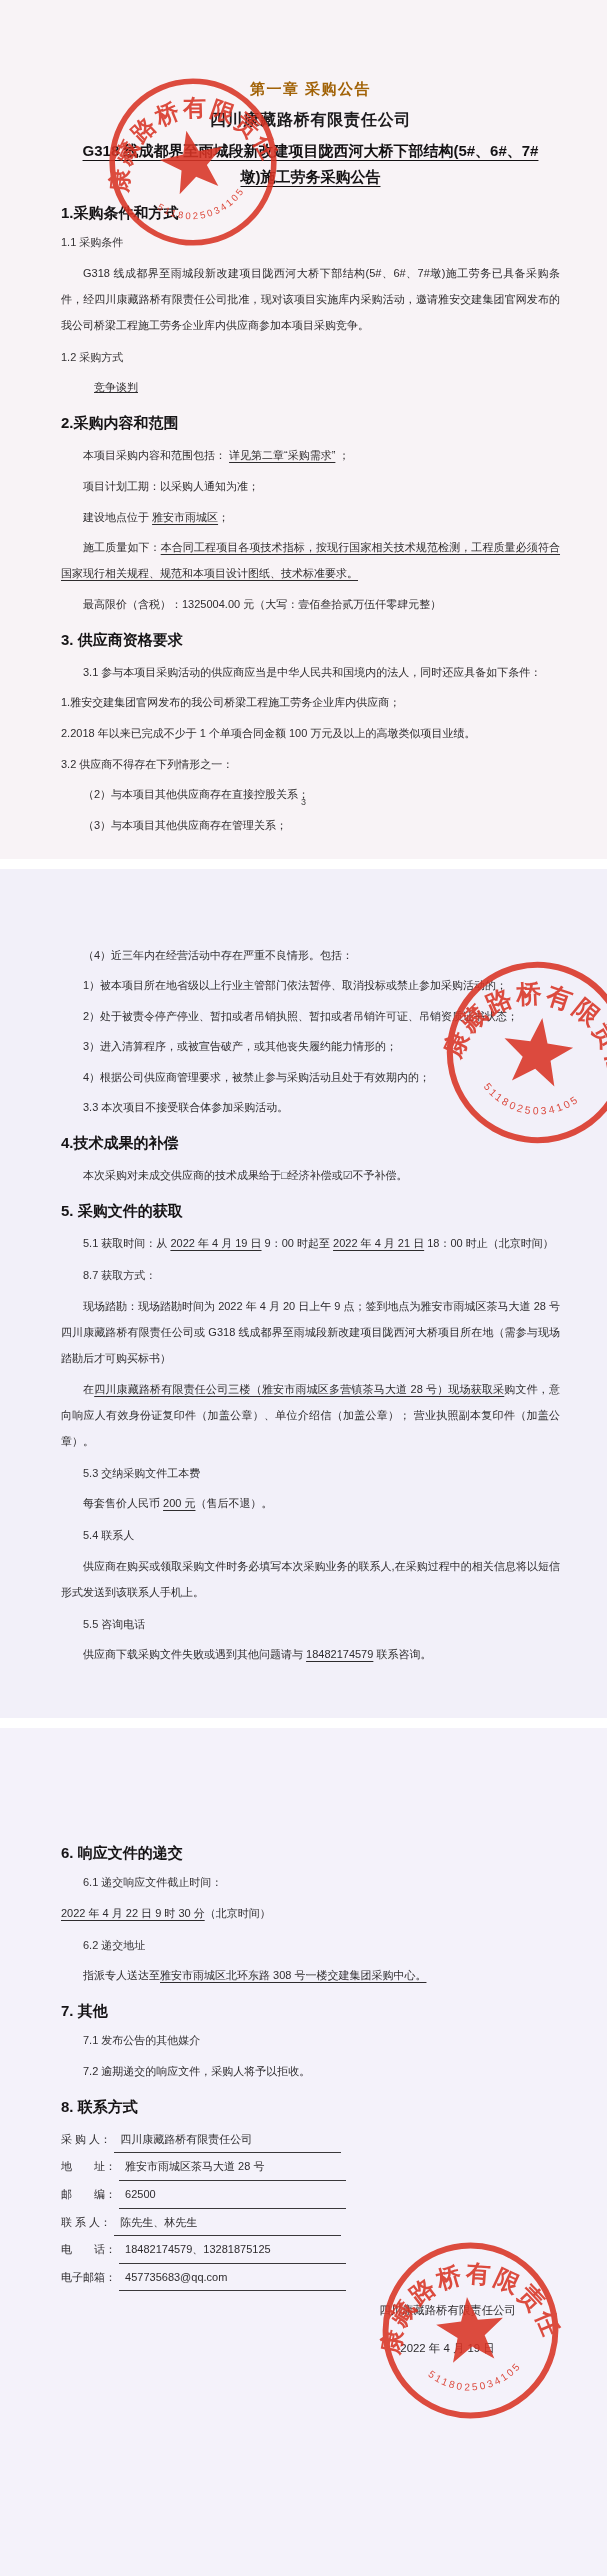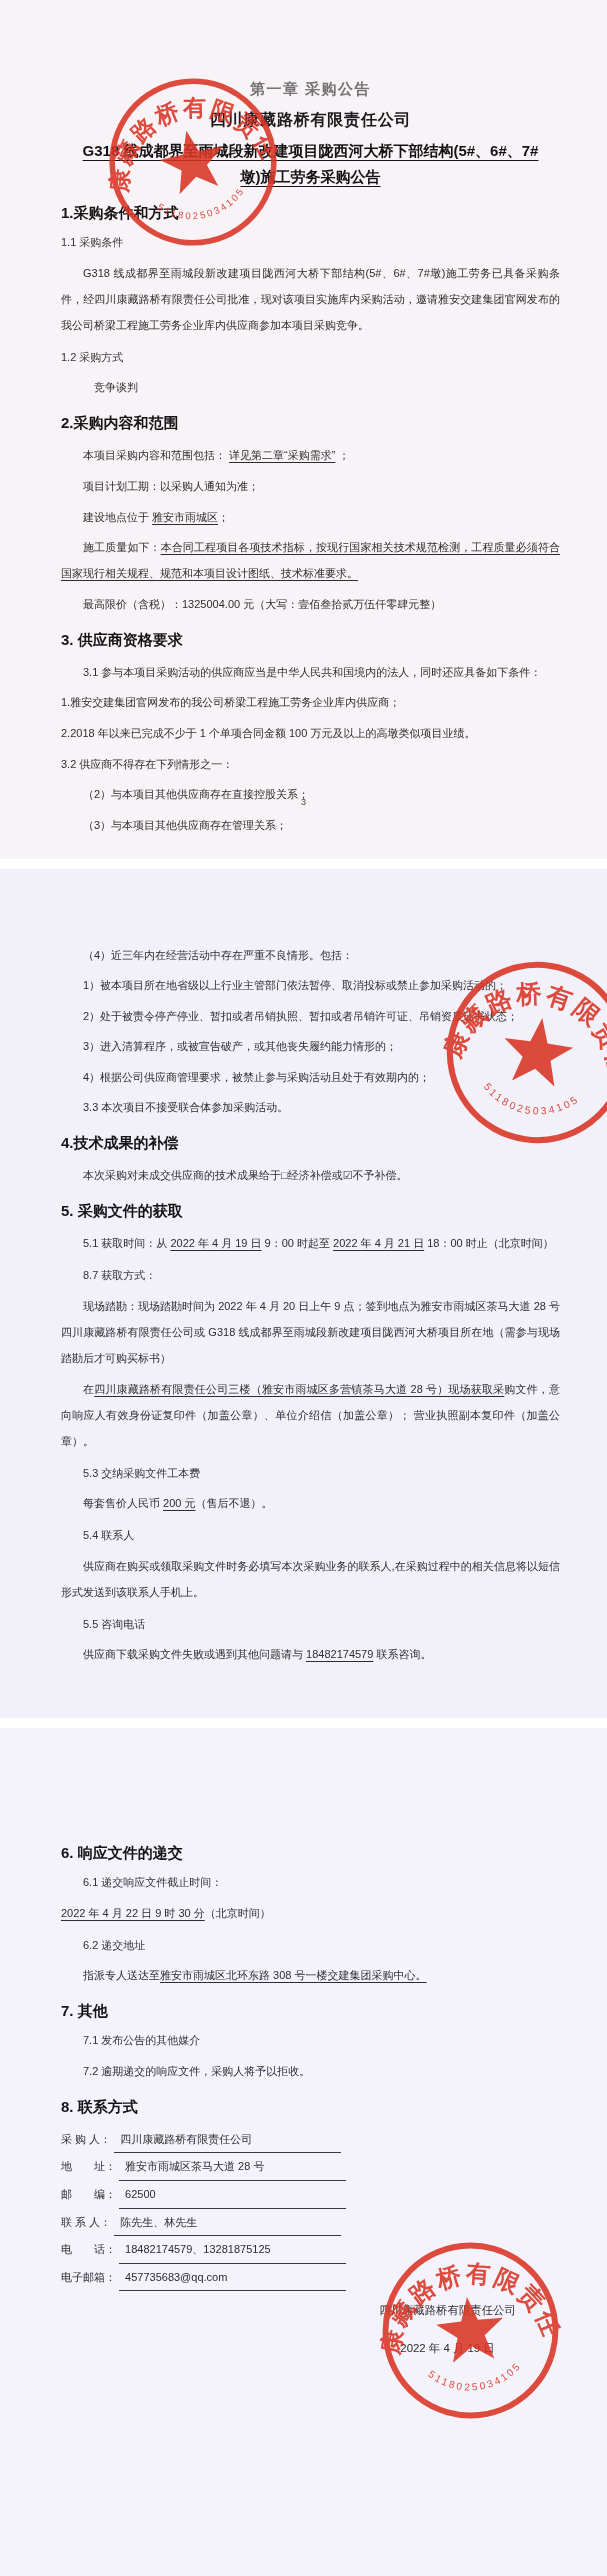--- a/index.html
+++ b/index.html
@@ -15,21 +15,21 @@
     width:607px;
     overflow:hidden;
     box-sizing:border-box;
   }
   .page1{height:859px;background:#f8f3f6;padding:80px 47px 0 61px;}
   .gap{height:10px;background:#ffffff;}
   .page2{height:849px;background:#f2f0f9;padding:71px 47px 0 61px;}
   .page3{height:849px;background:#f4f2fa;padding:102px 47px 0 61px;}
 
   .chapter{
-    text-align:center;font-size:15px;font-weight:bold;color:#737373;
+    text-align:center;font-size:15px;font-weight:bold;color:#a16207;
     letter-spacing:1.5px;margin:0 0 10.6px 0;
   }
   .company-line{
     text-align:center;font-size:16px;font-weight:bold;color:#1c1a1c;
     margin:0 0 7.6px 0;letter-spacing:0.8px;
   }
   .doc-title{
     text-align:center;font-size:15px;font-weight:bold;color:#141214;
     line-height:26px;margin:0 0 4.6px 0;
   }
@@ -37,21 +37,21 @@
   .h-major{
     font-size:15px;font-weight:bold;color:#161416;
     margin:12px 0 9px 0;line-height:21px;
   }
   .sub-h{font-size:11px;margin:9px 0 7.6px 0;line-height:20px;color:#343234;}
   .body-p{
     font-size:11px;line-height:26px;margin:1.5px 0 4.6px 0;color:#2e2c2e;
     text-align:justify;
   }
   .indent{text-indent:2em;}
-  .indent-3{text-indent:3em;}
+  .indent-3{text-indent:3em;text-decoration:underline;}
   .u{text-decoration:underline;text-underline-offset:3px;}
   .page-num{
     position:absolute;left:0;right:0;bottom:52px;text-align:center;
     font-size:9px;color:#444;
   }
 
   .stamp{position:absolute;pointer-events:none;opacity:.88;}
   .stamp svg{width:100%;height:100%;}
   .stamp-ring{fill:none;stroke:#d93425;stroke-width:7;}
   .stamp-star{fill:#d93425;}

